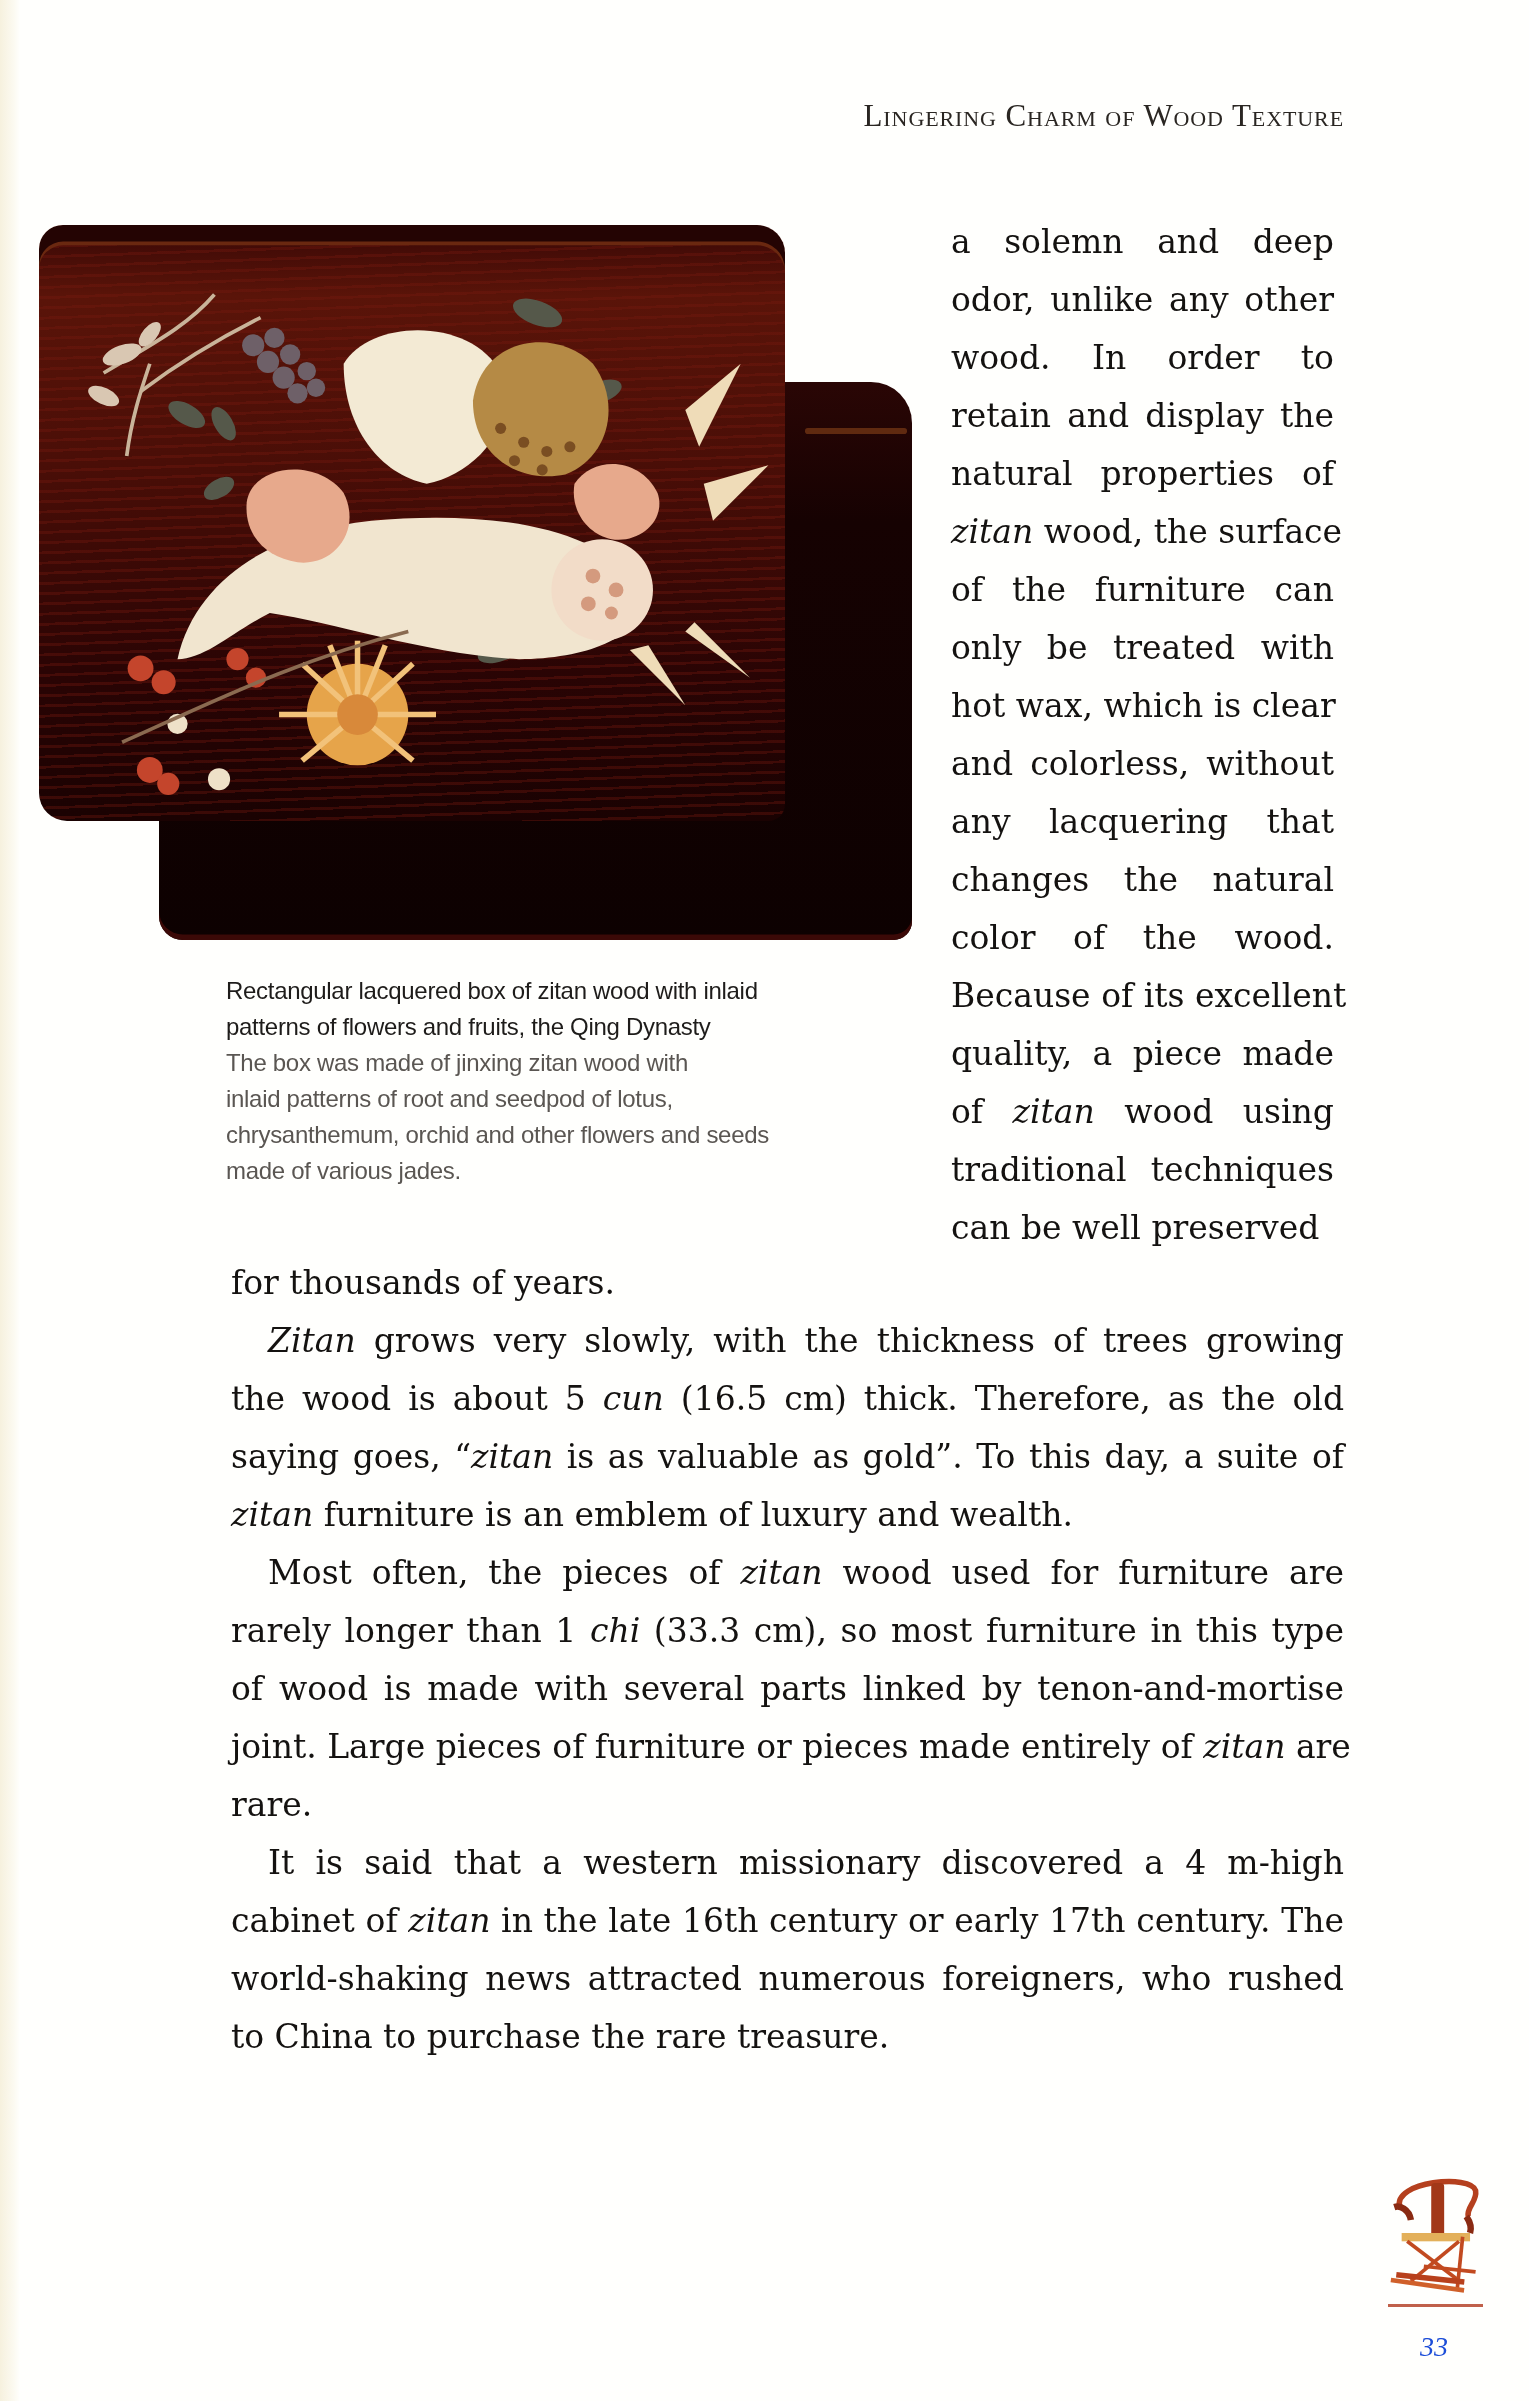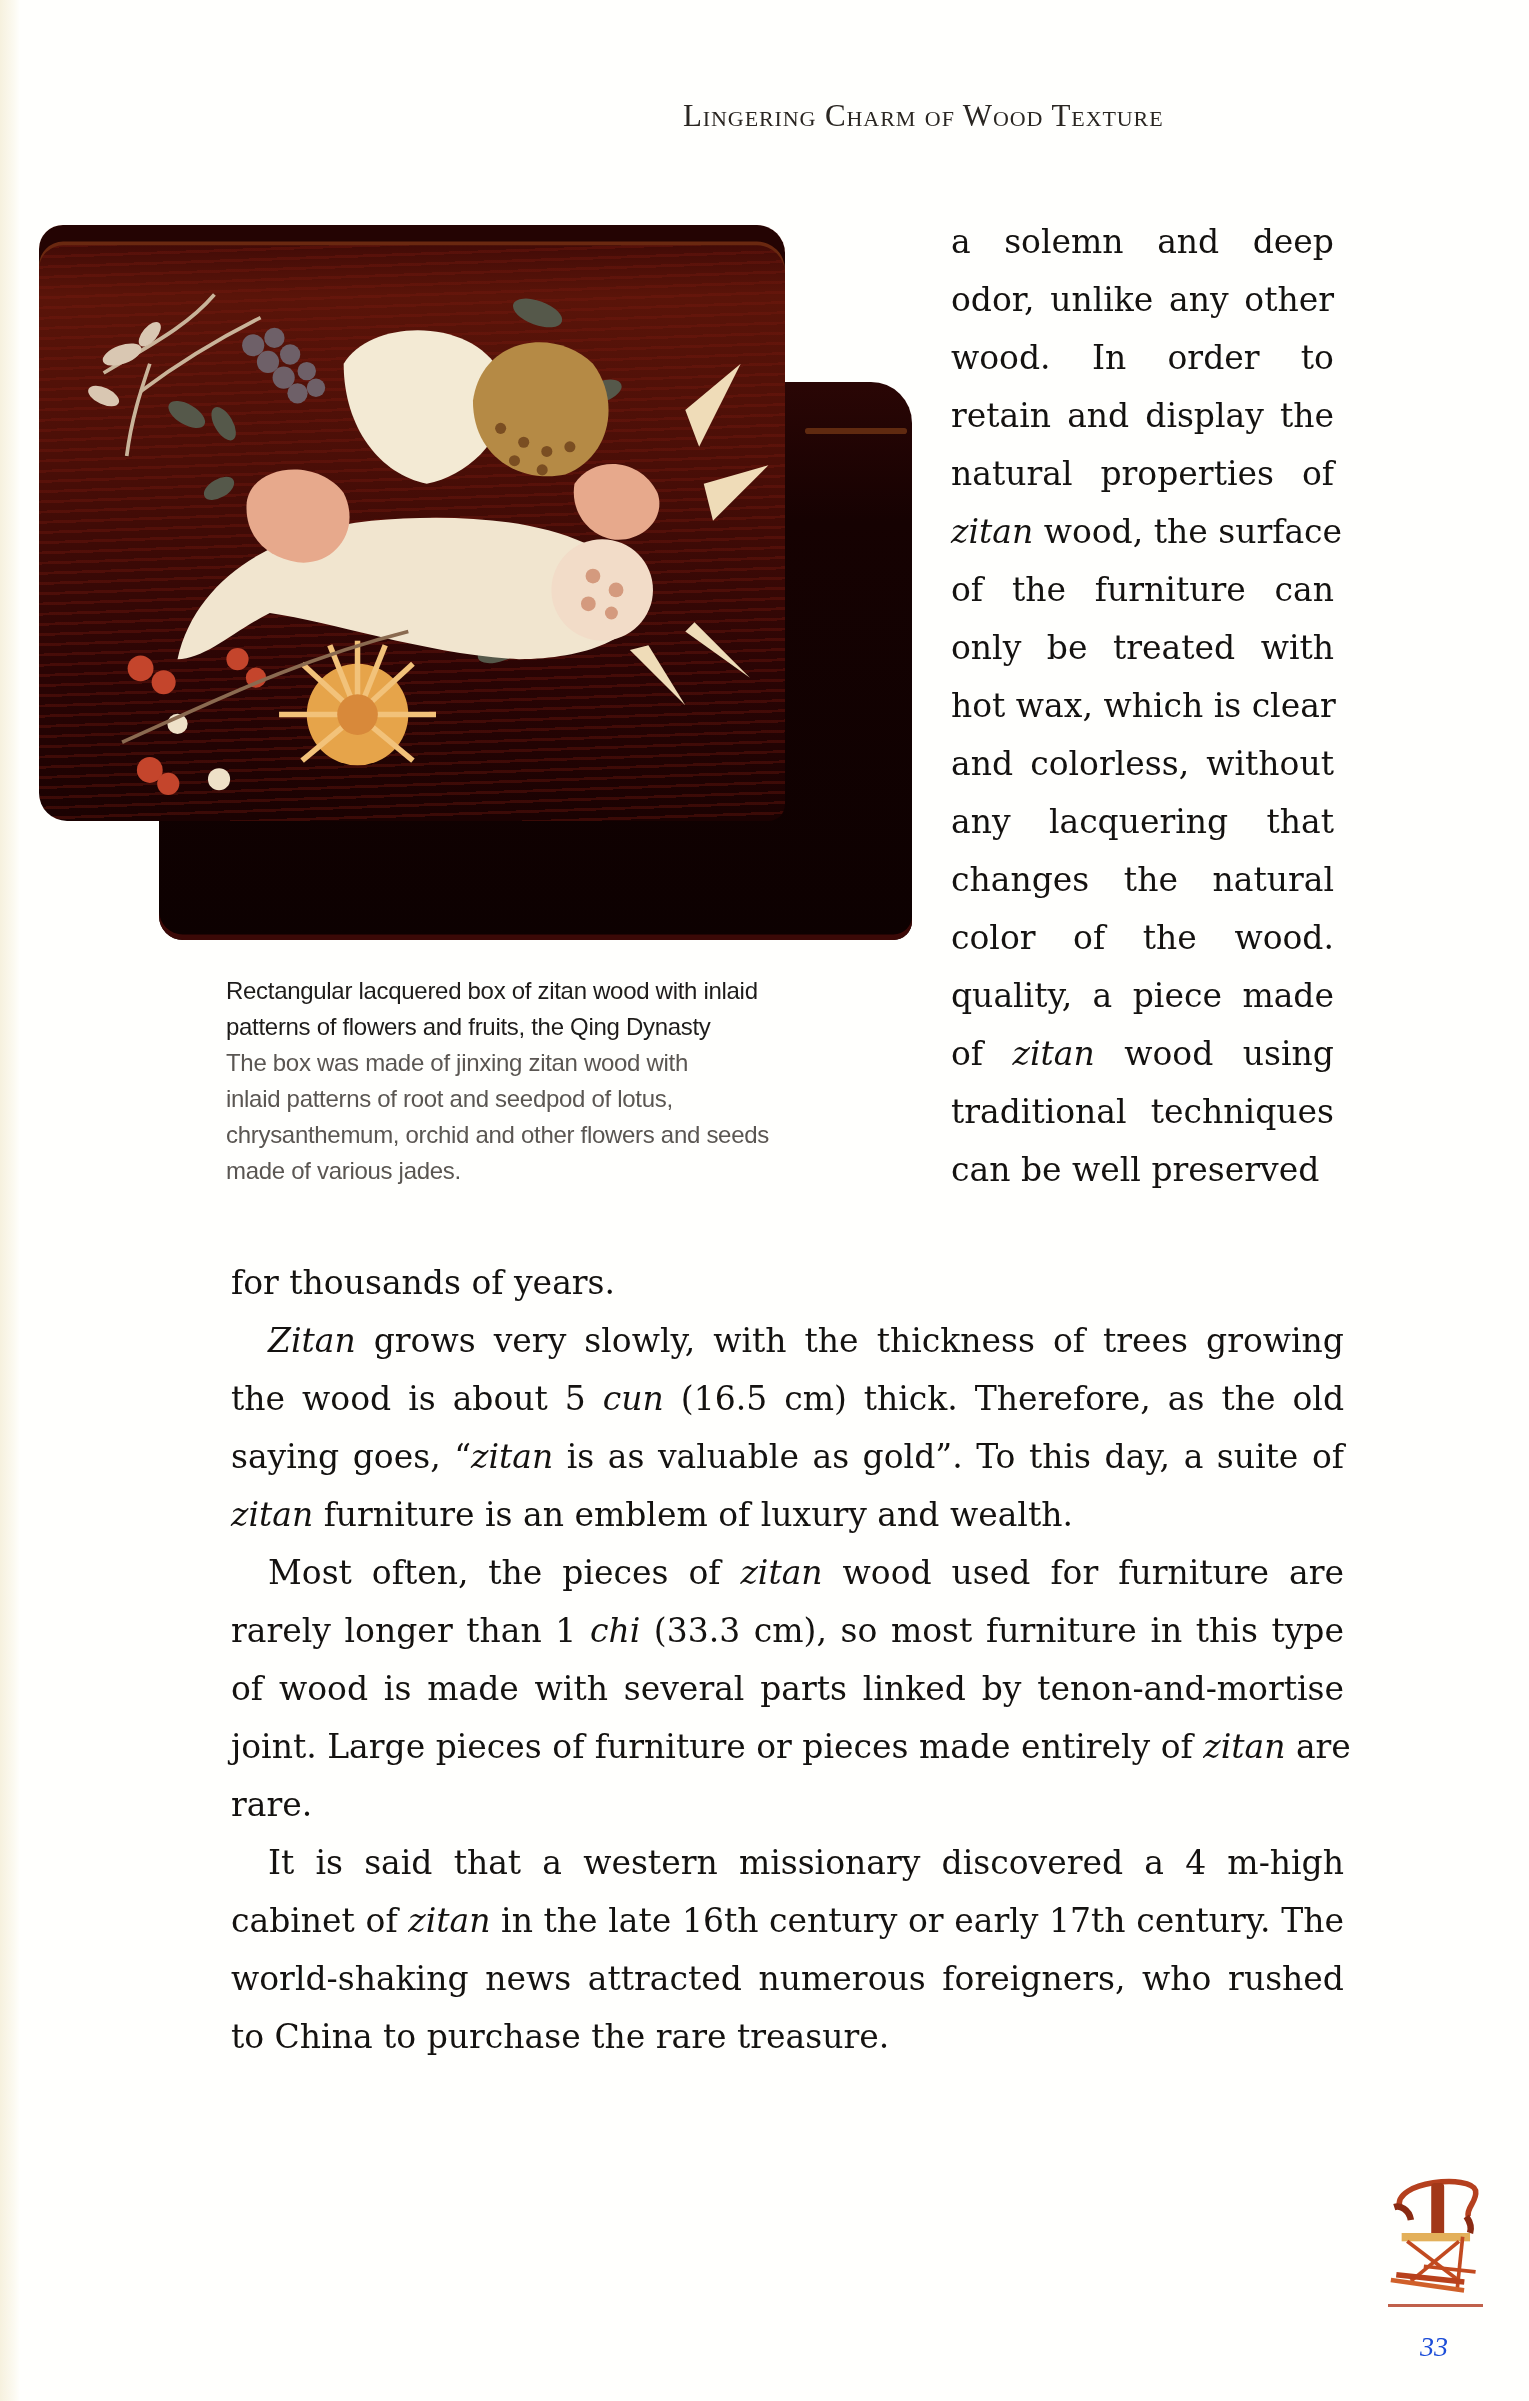--- a/index.html
+++ b/index.html
@@ -10,21 +10,21 @@
     color: #141210;
   }
   .gutter {
     position: absolute; left: 0; top: 0; width: 20.3px; height: 2401px;
     background: linear-gradient(to right, #f6f1de, #fcfaf1 70%, #fffffd);
   }
   .running-head {
     position: absolute; left: 683px; top: 98px; width: 661px;
     font-family: "Liberation Serif", serif;
     font-size: 31px; letter-spacing: 0.9px; color: #2a2622;
-    white-space: nowrap; 
+    white-space: nowrap; text-align: right;
     font-variant: small-caps;
   }
   
   .photo { position: absolute; left: 28px; top: 220px; width: 891px; height: 729px; }
   .box-back {
     position: absolute; left: 131px; top: 162px; width: 753px; height: 558px;
     background: linear-gradient(180deg, #2a0605 0%, #160202 25%, #0d0101 100%);
     border-radius: 26px 41px 18.5px 24px;
     box-shadow: inset 0 -5.5px 0 #3b0907;
   }
@@ -202,20 +202,21 @@
     <span class="line">retain and display the</span>
     <span class="line">natural properties of</span>
     <span class="line"><em>zitan</em> wood, the surface</span>
     <span class="line">of the furniture can</span>
     <span class="line">only be treated with</span>
     <span class="line">hot wax, which is clear</span>
     <span class="line">and colorless, without</span>
     <span class="line">any lacquering that</span>
     <span class="line">changes the natural</span>
     <span class="line">color of the wood.</span>
+    <span class="line">Because of its excellent</span>
     <span class="line">quality, a piece made</span>
     <span class="line">of <em>zitan</em> wood using</span>
     <span class="line">traditional techniques</span>
     <span class="line last">can be well preserved</span>
   </div>
 
 <div class="body-text" id="body-text">
     <span class="line last">for thousands of years.</span>
     <span class="line indent"><em>Zitan</em> grows very slowly, with the thickness of trees growing</span>
     <span class="line">the wood is about 5 <em>cun</em> (16.5 cm) thick. Therefore, as the old</span>

